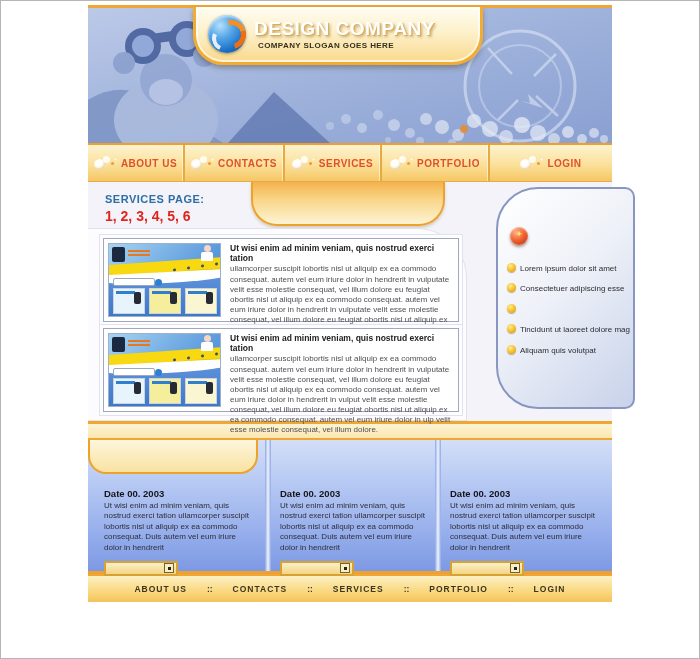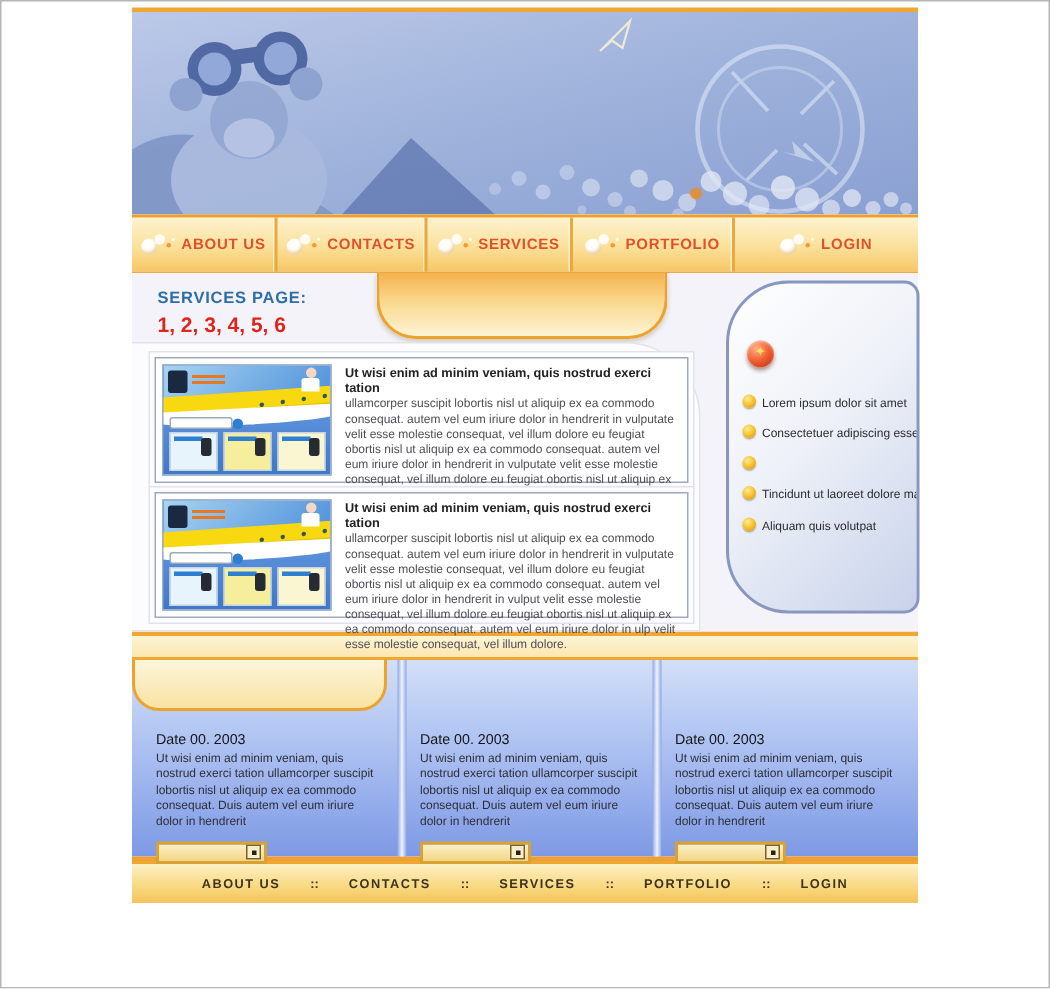--- a/index.html
+++ b/index.html
@@ -81,21 +81,21 @@
     box-shadow:0 4px 0 #e87820; }
   .t-person { position:absolute; right:6px; top:1px; width:14px; height:18px; }
   .t-person::before { content:""; position:absolute; left:4px; top:0; width:7px; height:7px; border-radius:50%; background:#f6d6c4; }
   .t-person::after { content:""; position:absolute; left:1px; top:7px; width:12px; height:9px; background:#fdfdfd; border-radius:2px 2px 0 0; }
   .t-card { position:absolute; top:44px; width:32px; height:26px; background:#e8f4fc; border:1px solid #c8d4e0; }
   .k1{left:4px} .k2{left:40px; background:#f5ee9c} .k3{left:76px; background:#fbf6d2}
   .t-card::before { content:""; position:absolute; left:2px; top:2px; width:19px; height:3px; background:#2f7fd0; }
   .t-card::after { content:""; position:absolute; right:3px; top:3px; width:7px; height:12px; background:#252a33; border-radius:2px; }
 
   
-  .sidebar { position:absolute; left:396px; top:5px; width:129px; height:222px;
+  .sidebar { position:absolute; left:408px; top:5px; width:139px; height:222px;
     border:2px solid #8896c0; border-radius:42px 10px 10px 42px;
     background:linear-gradient(135deg,#ffffff 0%,#eef1f8 45%,#c8d2ea 100%); overflow:hidden; }
   .sphere-btn { position:absolute; left:12px; top:38px; width:18px; height:18px; border-radius:50%; cursor:pointer;
     background:radial-gradient(circle at 35% 30%, #ffb088 0%, #ef6030 48%, #c22810 96%);
     box-shadow:0 2px 3px rgba(80,20,0,.45), inset 0 1px 2px rgba(255,255,255,.55); }
   .sphere-btn::after { content:"✦"; position:absolute; left:0; right:0; top:2px; text-align:center; font-size:9px; color:#ffe060; }
   .side-list { position:absolute; left:9px; top:74px; width:114px; }
   .side-item { margin-bottom:9px; font-size:8px; color:#2c2c30; line-height:1.3; cursor:pointer; }
   .bullet { display:inline-block; width:9px; height:9px; border-radius:50%; margin-right:4px; vertical-align:-1px;
     background:radial-gradient(circle at 38% 32%, #ffec9a 0%, #f6c32c 48%, #d88a10 100%);
@@ -110,21 +110,21 @@
   .bottom { position:relative; height:134px; border-bottom:3px solid #f0a030;
     background:linear-gradient(180deg,#d3dff8 0%,#b9cbf4 30%,#90a9ea 78%,#7e99e4 100%); }
   .hang-tab { position:absolute; left:0; top:0; width:170px; height:34px;
     background:linear-gradient(180deg,#fdf6dc,#f9e2a2); border:2px solid #eda22c; border-top:none;
     border-radius:0 0 18px 18px; }
   .divider { position:absolute; top:0; bottom:0; width:6px;
     background:linear-gradient(90deg,#8ea6e2 0%,#eef4ff 50%,#8ea6e2 100%); }
   .dv1 { left:177px; } .dv2 { left:347px; }
   .news-col { position:absolute; top:48px; width:152px; }
   .nc1 { left:16px; } .nc2 { left:192px; } .nc3 { left:362px; width:150px; }
-  .news-date { font-size:9.5px; font-weight:normal; color:#15151a; margin-bottom:2px; }
+  .news-date { font-size:9.5px; font-weight:bold; color:#15151a; margin-bottom:2px; }
   .news-body { font-size:8px; color:#2e2e36; line-height:1.3; }
   .news-input { position:relative; margin-top:8px; width:74px; height:15px;
     border:2px solid #d8a232; background:linear-gradient(180deg,#fbf0c8,#f3d584); cursor:text; }
   .go-btn { position:absolute; right:2px; top:0px; width:10px; height:10px; background:#f8eec8;
     border:1px solid #7a6024; padding:0; cursor:pointer; }
   .go-btn::after { content:""; position:absolute; left:3px; top:3px; width:3px; height:3px; background:#222; }
 
   
   .footer-nav { height:28px; border-top:2px solid #f0a632;
     background:linear-gradient(180deg,#fdf0c4 0%,#f9d87e 60%,#f3c35c 100%);
@@ -192,20 +192,27 @@
           <circle cx="376" cy="121" r="4" fill="#ea8c28" opacity=".85"></circle>
         </g>
         <g stroke="#e4ebf8" fill="none" opacity="0.55">
           <circle cx="432" cy="78" r="55" stroke-width="3"></circle>
           <circle cx="432" cy="78" r="41" stroke-width="2" opacity=".7"></circle>
           <path d="M400,40 L424,66 M410,112 L430,92 M468,46 L446,68 M470,108 L448,88" stroke-width="2.5"></path>
           <path d="M455,100 L440,86 l2,9 l-9,-2 z" fill="#e4ebf8" stroke="none"></path>
         </g>
         <path d="M312,26 L332,6 L327,24 L320,19 Z" fill="none" stroke="#f6edd6" stroke-width="1.5" opacity=".9"></path>
       </svg>
+      <div class="banner">
+        <div class="logo-sphere"></div>
+        <div class="banner-text">
+          <div class="logo-title">DESIGN COMPANY</div>
+          <div class="logo-slogan">COMPANY SLOGAN GOES HERE</div>
+        </div>
+      </div>
     </div>
 
     <nav class="navbar">
       <a class="nav-item w1">
         <span class="bubbles"></span>
         <span class="nav-label">ABOUT US</span>
       </a>
       <a class="nav-item w2">
         <span class="bubbles"></span>
         <span class="nav-label">CONTACTS</span>

